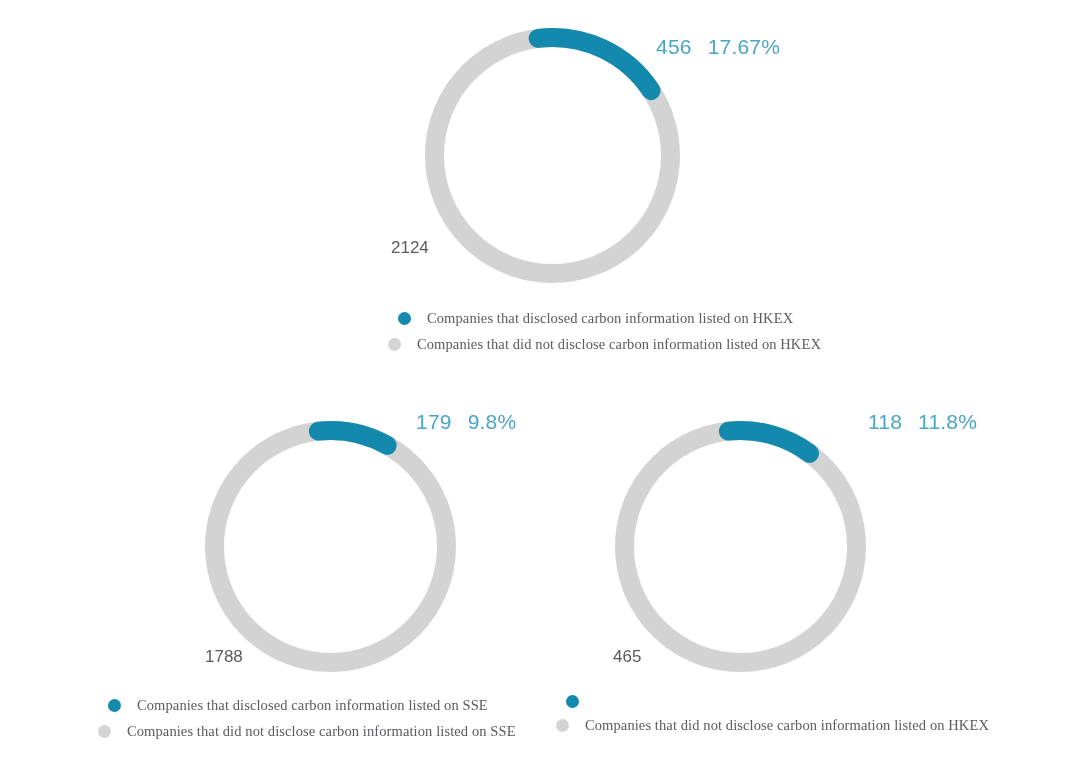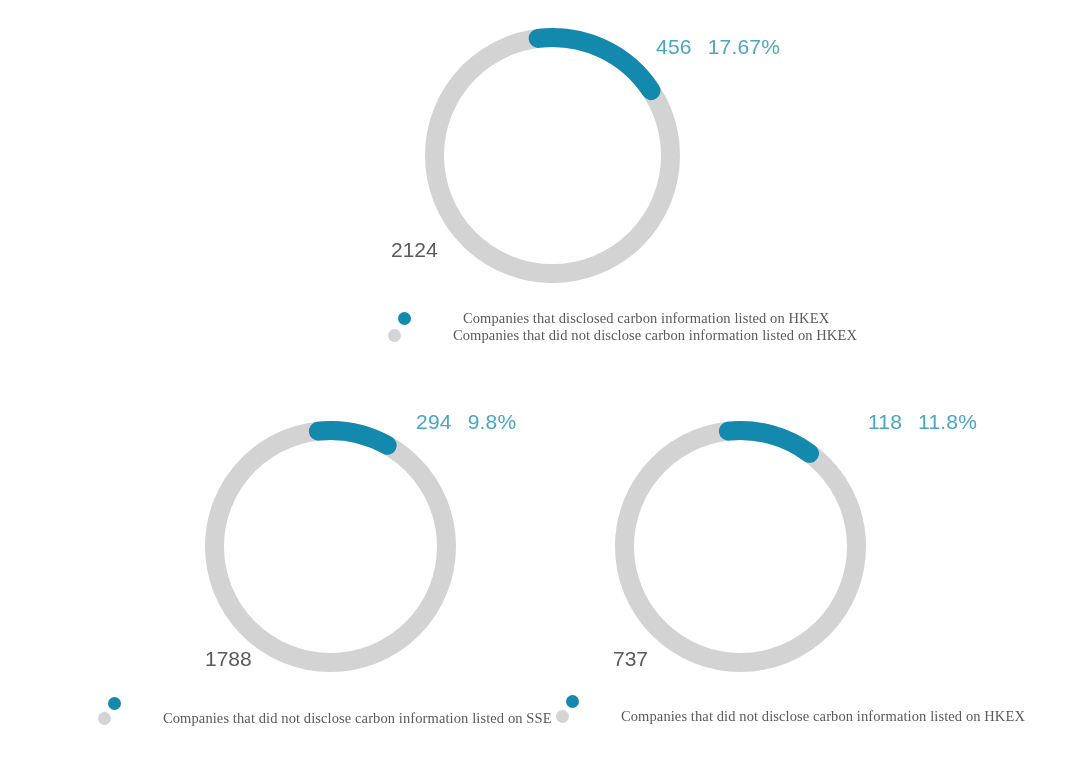--- a/index.html
+++ b/index.html
@@ -46,37 +46,37 @@
   }
   .value-label .pct {
     margin-left: 16px;
   }
 
   
   .count-label {
     position: absolute;
     color: #5a5a5f;
     font-family: "Liberation Sans", sans-serif;
-    font-size: 21px;
+    font-size: 17px;
     font-weight: 400;
     white-space: nowrap;
     line-height: 1;
   }
 
   
   .legend {
     position: absolute;
   }
   .legend-row {
     display: flex;
     align-items: center;
     white-space: nowrap;
-    gap: 36px;
   }
   .legend-row + .legend-row {
+    margin-top: 9px;
     text-align: center;
   }
   .legend-swatch {
     width: 13px;
     height: 13px;
     border-radius: 50%;
     flex: 0 0 auto;
   }
   .legend-swatch.teal  { background: #1289ad; }
   .legend-swatch.grey  { background: #d4d4d6; }
@@ -133,47 +133,48 @@
   </div>
 
   <div class="donut-block panel-sse">
     <svg class="donut-svg" width="251" height="251" viewBox="0 0 251 251">
       <circle cx="125.5" cy="125.5" r="116" fill="none" stroke="#d3d3d3" stroke-width="19"></circle>
       <circle class="donut-arc" cx="125.5" cy="125.5" r="116" fill="none" stroke="#1289ad" stroke-width="19" stroke-linecap="round" transform="rotate(-96 125.5 125.5)" stroke-dasharray="71.42725057201754 728.849495632832"></circle>
     </svg>
   </div>
 
   <div class="value-label" style="left:416px; top:411px;">
-    <span>294</span><span class="pct">9.8%</span>
+    <span>179</span><span class="pct">9.8%</span>
   </div>
 
   <div class="count-label" style="left:205px; top:648px;">1788</div>
 
   <div class="legend legend-sse">
     <div class="legend-row r1">
       <span class="legend-swatch teal"></span>
+      <span class="legend-text">Companies  that  disclosed carbon information  listed on SSE</span>
     </div>
     <div class="legend-row r2">
       <span class="legend-swatch grey"></span>
       <span class="legend-text">Companies that did not disclose carbon information  listed on SSE</span>
     </div>
   </div>
 
   <div class="donut-block panel-szse">
     <svg class="donut-svg" width="251" height="251" viewBox="0 0 251 251">
       <circle cx="125.5" cy="125.5" r="116" fill="none" stroke="#d3d3d3" stroke-width="19"></circle>
       <circle class="donut-arc" cx="125.5" cy="125.5" r="116" fill="none" stroke="#1289ad" stroke-width="19" stroke-linecap="round" transform="rotate(-96 125.5 125.5)" stroke-dasharray="86.00424048467417 728.849495632832"></circle>
     </svg>
   </div>
 
   <div class="value-label" style="left:822px; top:411px;margin-left:46px;">
     <span>118</span><span class="pct">11.8%</span>
   </div>
 
-  <div class="count-label" style="left:613px; top:648px;">737</div>
+  <div class="count-label" style="left:613px; top:648px;">465</div>
 
   <div class="legend legend-szse">
     <div class="legend-row r1">
       <span class="legend-swatch teal"></span>
     </div>
     <div class="legend-row r2">
       <span class="legend-swatch grey"></span>
       <span class="legend-text">Companies that did not disclose carbon information  listed on HKEX</span>
     </div>
   </div>

